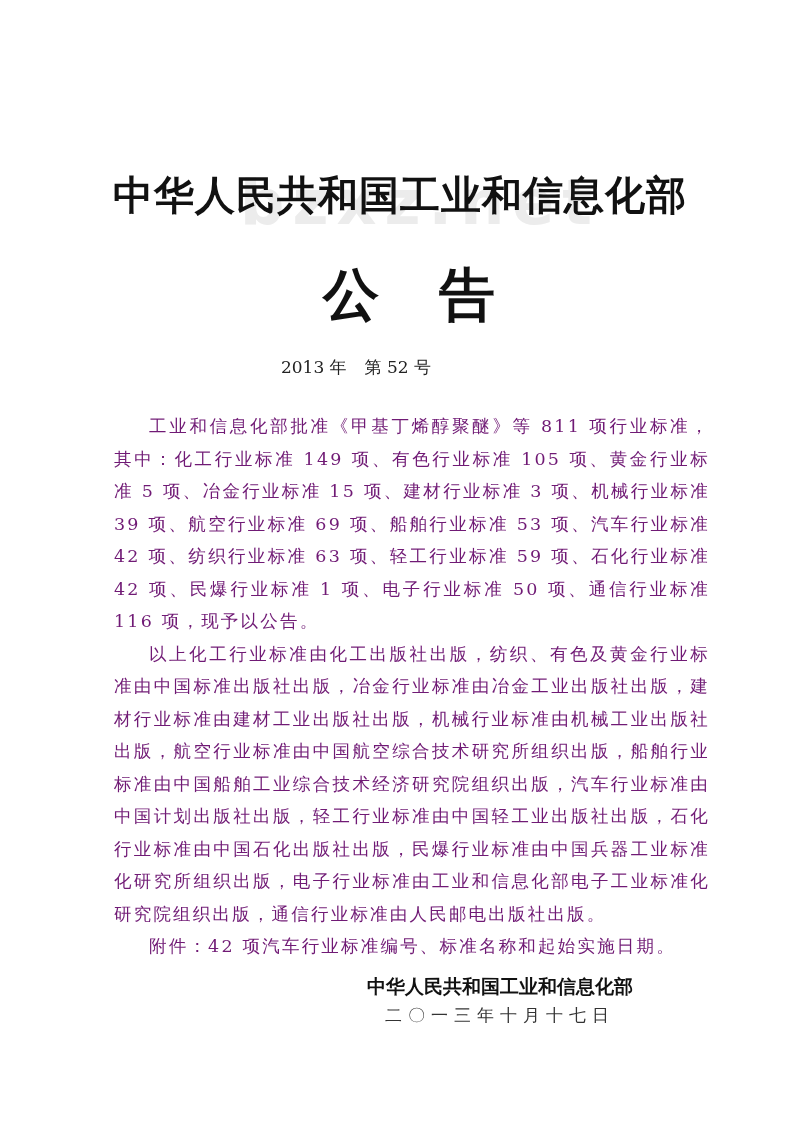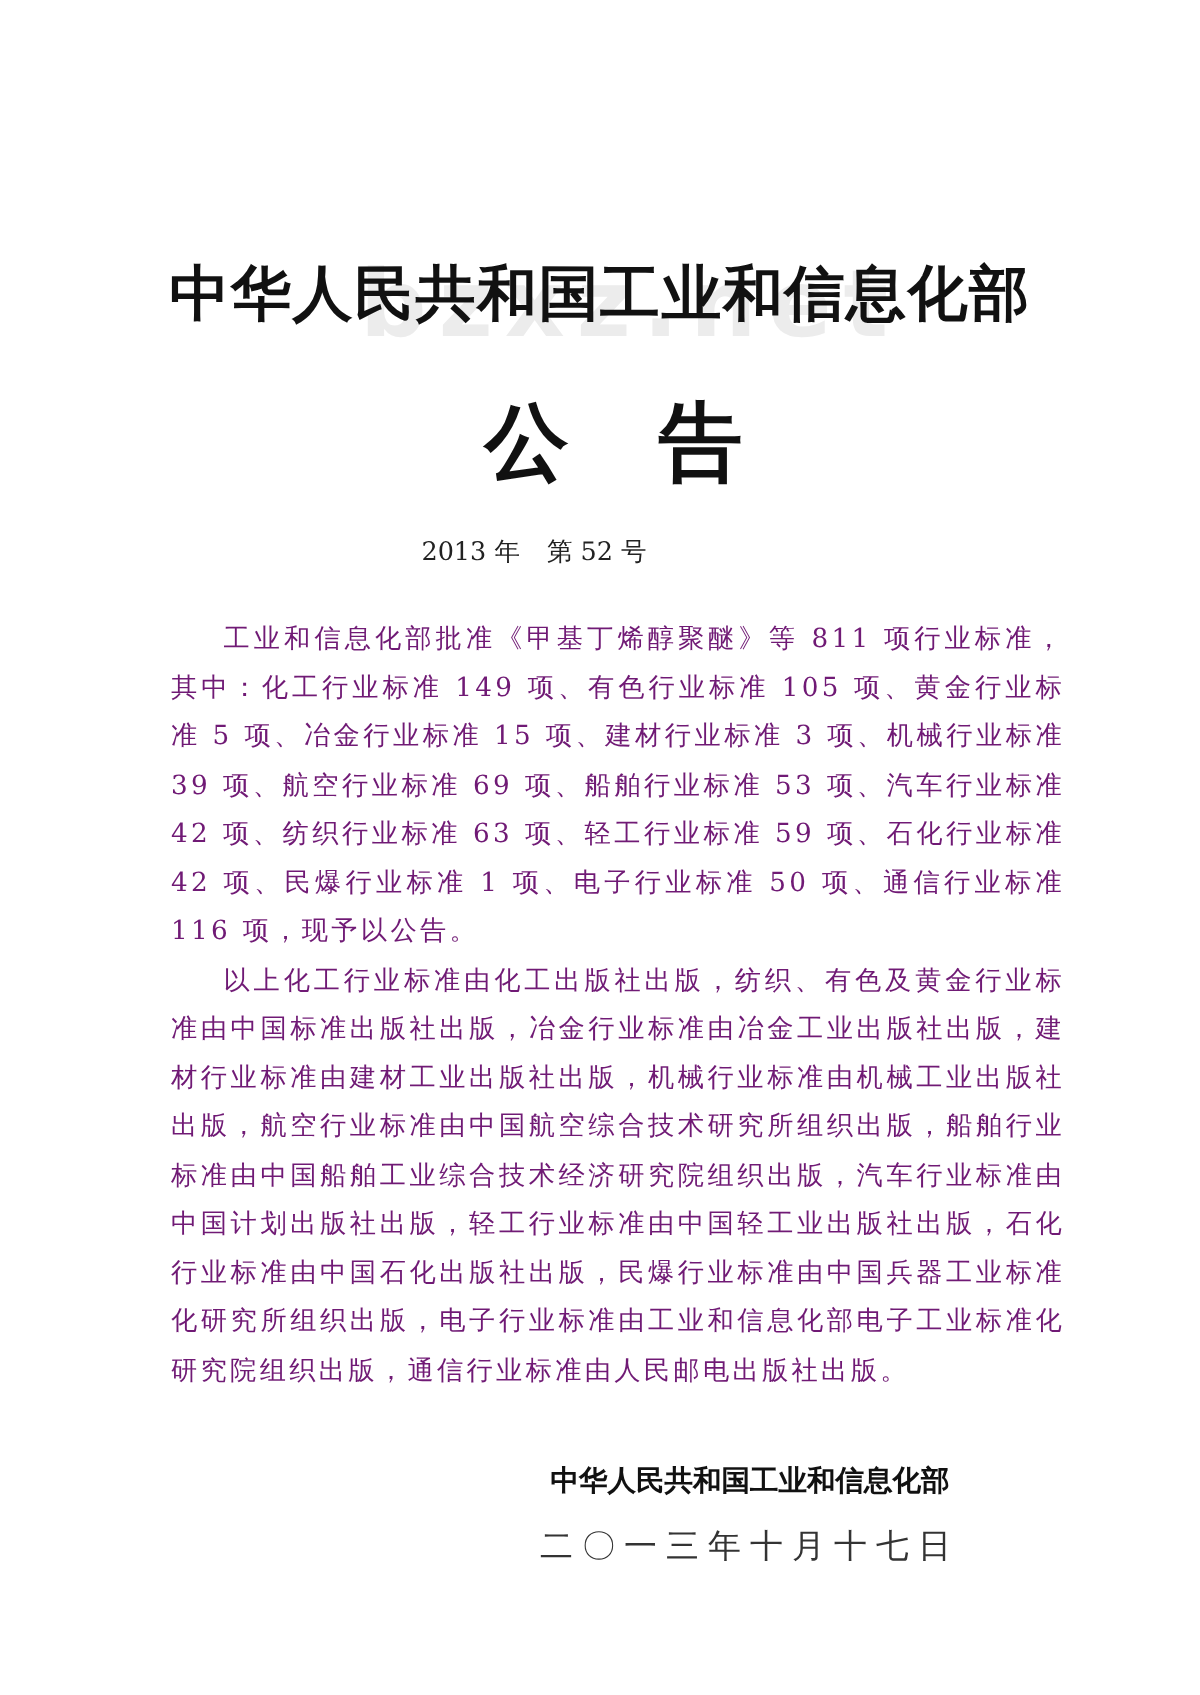--- a/index.html
+++ b/index.html
@@ -28,35 +28,36 @@
   .body {
     position: absolute; left: 114px; top: 410px; width: 596px;
     font-size: 17.5px; line-height: 32.5px; color: #701a75; text-align: justify;
     letter-spacing: 2.2px;
   }
   .body p { margin: 0; text-indent: 2em; }
   .signature {
     position: absolute; left: 300px; top: 974px; width: 400px; text-align: center;
   }
   .sig-org { font-size: 19px; font-weight: bold; color: #111; }
-  .sig-date { font-size: 22px; letter-spacing: 6px; color: #333; margin-top: 16px; }
+  .sig-date { font-size: 17px; letter-spacing: 6px; color: #333; margin-top: 4px; }
 </style>
 </head>
 <body>
 
 <div class="watermark">bzxz.net</div>
 
 <div class="title">中华人民共和国工业和信息化部</div>
 <div class="subtitle">公告</div>
 
 <div class="docnum">
   <span>2013 年</span><span class="gap"></span><span>第 52 号</span>
 </div>
 
 <div class="body">
   <p>工业和信息化部批准《甲基丁烯醇聚醚》等 811 项行业标准，其中：化工行业标准 149 项、有色行业标准 105 项、黄金行业标准 5 项、冶金行业标准 15 项、建材行业标准 3 项、机械行业标准 39 项、航空行业标准 69 项、船舶行业标准 53 项、汽车行业标准 42 项、纺织行业标准 63 项、轻工行业标准 59 项、石化行业标准 42 项、民爆行业标准 1 项、电子行业标准 50 项、通信行业标准 116 项，现予以公告。</p>
   <p>以上化工行业标准由化工出版社出版，纺织、有色及黄金行业标准由中国标准出版社出版，冶金行业标准由冶金工业出版社出版，建材行业标准由建材工业出版社出版，机械行业标准由机械工业出版社出版，航空行业标准由中国航空综合技术研究所组织出版，船舶行业标准由中国船舶工业综合技术经济研究院组织出版，汽车行业标准由中国计划出版社出版，轻工行业标准由中国轻工业出版社出版，石化行业标准由中国石化出版社出版，民爆行业标准由中国兵器工业标准化研究所组织出版，电子行业标准由工业和信息化部电子工业标准化研究院组织出版，通信行业标准由人民邮电出版社出版。</p>
+  <p>附件：42 项汽车行业标准编号、标准名称和起始实施日期。</p>
 </div>
 
 <div class="signature">
   <div class="sig-org">中华人民共和国工业和信息化部</div>
   <div class="sig-date">二〇一三年十月十七日</div>
 </div>
 
 </body></html>

